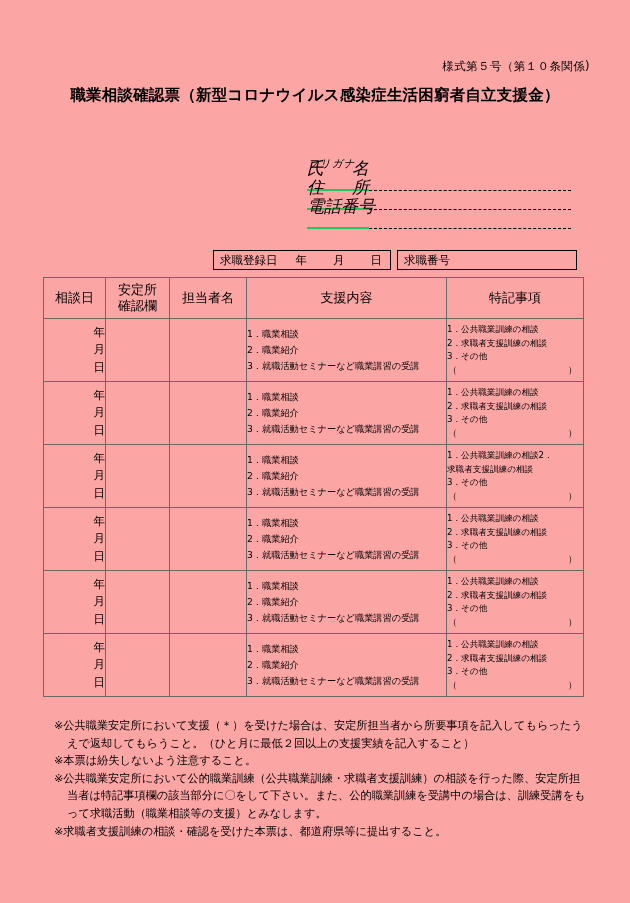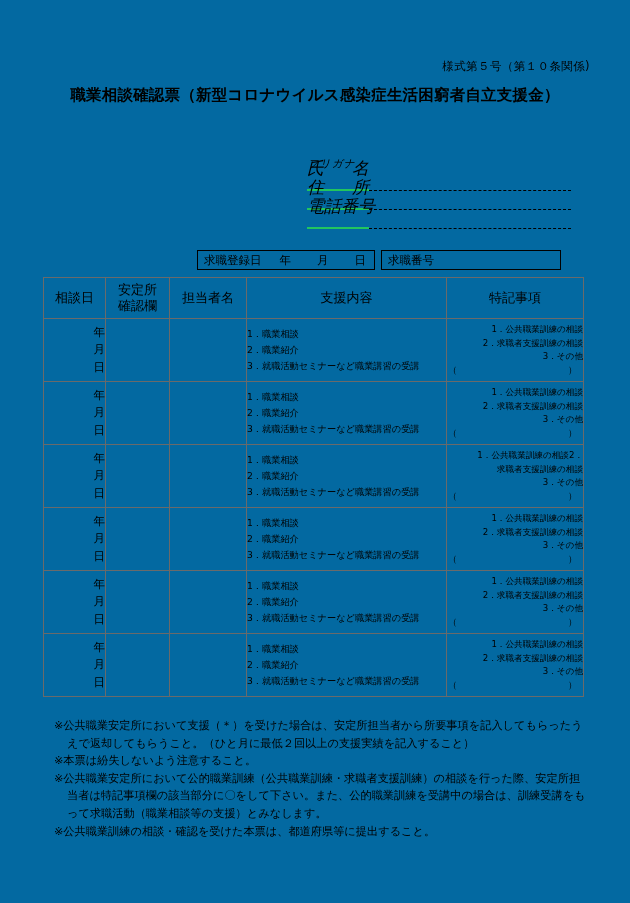--- a/index.html
+++ b/index.html
@@ -15,21 +15,21 @@
     color: #000000;
     overflow: hidden;
   }
 
   .page {
     position: absolute;
     left: 0;
     top: 0;
     width: 630px;
     height: 903px;
-    background: #0369a1;
+    background: #fca5a5;
   }
 
   
   .form-no {
     position: absolute;
     right: 40px;
     top: 59px;
     font-size: 11.5px;
     letter-spacing: 0.4px;
     white-space: nowrap;
@@ -80,21 +80,21 @@
   }
   .field-line {
     flex: 1 1 auto;
     border-bottom: 1px dashed #000;
     height: 15px;
   }
 
   
   .reg-wrap {
     position: absolute;
-    left: 197px;
+    left: 213px;
     top: 250px;
     display: flex;
     align-items: stretch;
     gap: 6px;
   }
   .reg-box {
     border: 1px solid #000;
     height: 20px;
     box-sizing: border-box;
     display: flex;
@@ -156,21 +156,21 @@
     font-size: 9.2px;
     line-height: 16px;
     padding: 5px 4px 5px 9px;
     text-align: left;
   }
   .cell-list .li { white-space: nowrap; }
   .cell-notes {
     font-size: 8.6px;
     line-height: 13.5px;
     padding: 4px 5px 3px 8px;
-    text-align: right;
+    text-align: left;
   }
   .cell-notes .li { }
   .cell-notes .li.wrap { white-space: normal; }
   .paren {
     display: flex;
     justify-content: space-between;
     padding: 0 6px 0 1px;
     font-size: 9px;
     line-height: 13px;
   }
@@ -391,16 +391,16 @@
             </div>
           </td>
         </tr>
       </tbody>
   </table>
 
   <div class="notes" id="notes">
       <p class="note-item">※公共職業安定所において支援（＊）を受けた場合は、安定所担当者から所要事項を記入してもらったうえで返却してもらうこと。（ひと月に最低２回以上の支援実績を記入すること）</p>
       <p class="note-item">※本票は紛失しないよう注意すること。</p>
       <p class="note-item">※公共職業安定所において公的職業訓練（公共職業訓練・求職者支援訓練）の相談を行った際、安定所担当者は特記事項欄の該当部分に〇をして下さい。また、公的職業訓練を受講中の場合は、訓練受講をもって求職活動（職業相談等の支援）とみなします。</p>
-      <p class="note-item">※公共職業訓練の相談・確認を受けた本票は、都道府県等に提出すること。</p>
+      <p class="note-item">※求職者支援訓練の相談・確認を受けた本票は、都道府県等に提出すること。</p>
     </div>
 
 </div>
 
 </body></html>

